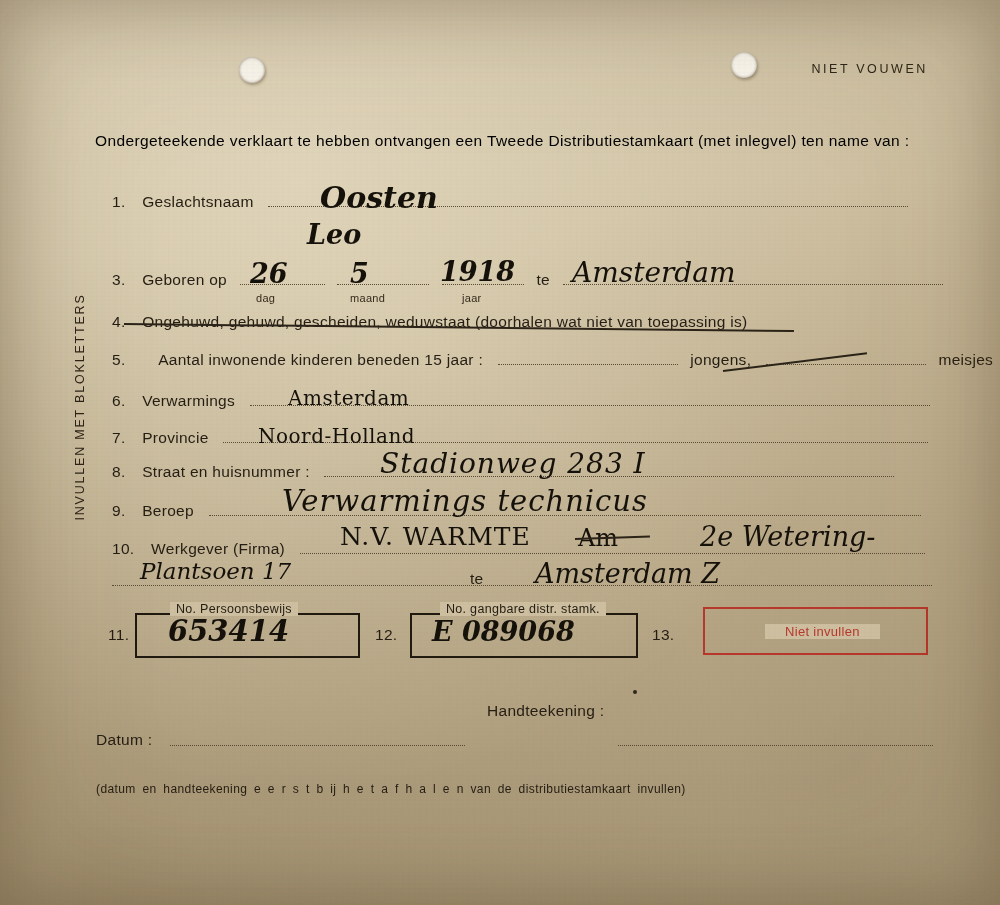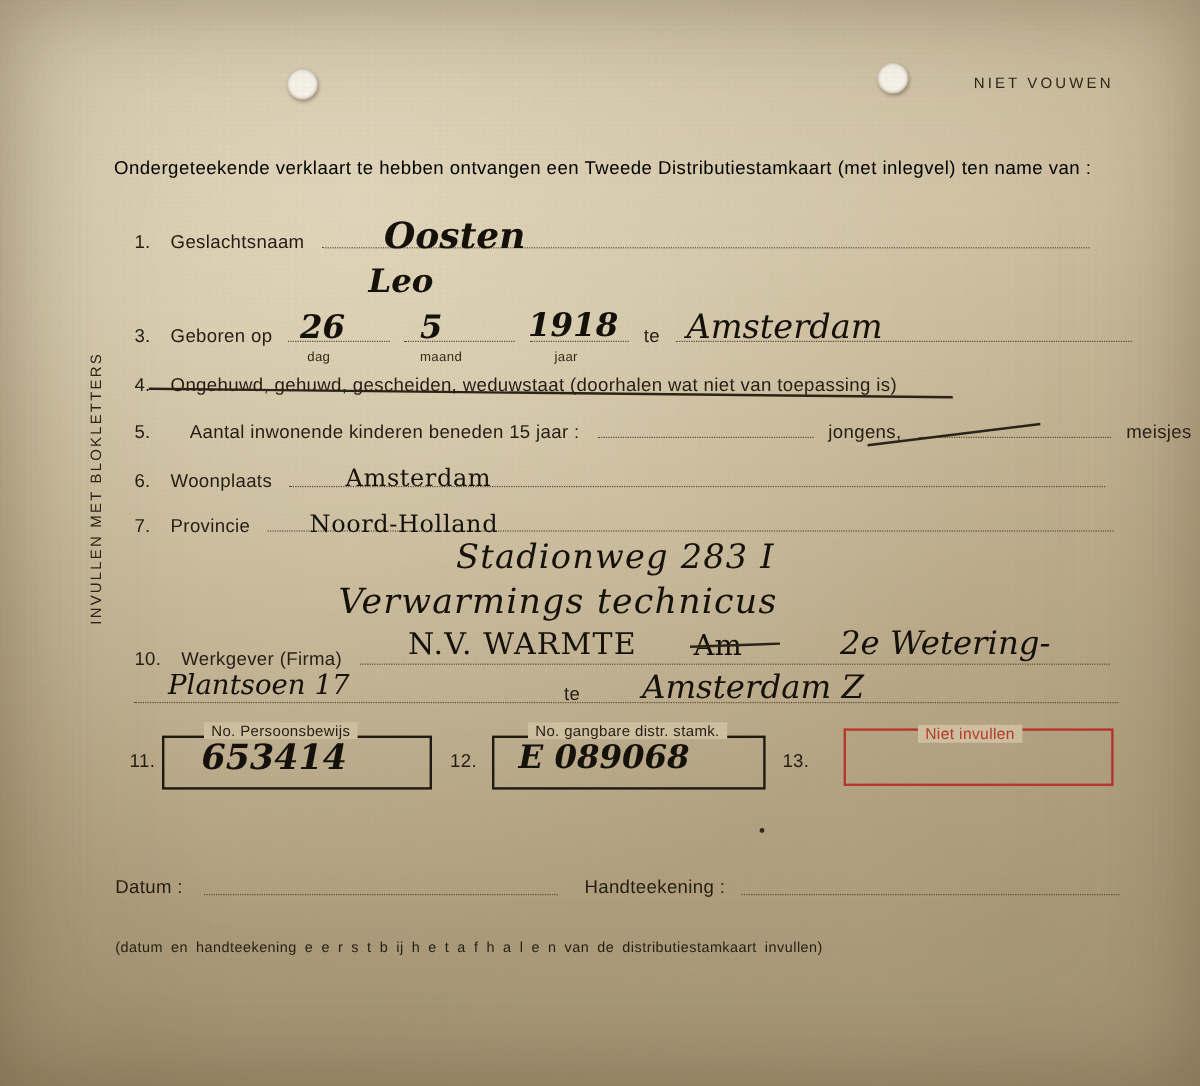--- a/index.html
+++ b/index.html
@@ -242,34 +242,44 @@
       <span style="margin-left:28px;">Aantal inwonende kinderen beneden 15 jaar :</span>
       <span class="dots" style="width:180px; margin-left:10px;"></span>
       <span style="margin-left:8px;">jongens,</span>
       <span class="dots" style="width:160px; margin-left:10px;"></span>
       <span style="margin-left:8px;">meisjes</span>
     </div>
     <div class="strike" style="left:723px; top:370px; width:145px; transform: rotate(-7deg); height:1.6px;"></div>
 
     <div class="row" style="top:391px;">
       <span>6.</span>
-      <span style="margin-left:12px;">Woonplaats</span>
+      <span style="margin-left:12px;">Verwarmings</span>
       <span class="dots" style="width:680px; margin-left:10px;"></span>
     </div>
     <div class="hand" style="left:288px; top:386px; font-size:20px; font-style:normal; letter-spacing:0.5px;">Amsterdam</div>
 
     <div class="row" style="top:428px;">
       <span>7.</span>
       <span style="margin-left:12px;">Provincie</span>
       <span class="dots" style="width:705px; margin-left:10px;"></span>
     </div>
     <div class="hand" style="left:258px; top:424px; font-size:20px; font-style:normal; letter-spacing:0.5px;">Noord-Holland</div>
 
+    <div class="row" style="top:462px;">
+      <span>8.</span>
+      <span style="margin-left:12px;">Straat en huisnummer :</span>
+      <span class="dots" style="width:570px; margin-left:10px;"></span>
+    </div>
     <div class="hand" style="left:380px; top:447px; font-size:28px; letter-spacing:1px;">Stadionweg 283 I</div>
 
+    <div class="row" style="top:501px;">
+      <span>9.</span>
+      <span style="margin-left:12px;">Beroep</span>
+      <span class="dots" style="width:712px; margin-left:10px;"></span>
+    </div>
     <div class="hand" style="left:282px; top:484px; font-size:29px; letter-spacing:1px;">Verwarmings technicus</div>
 
     <div class="row" style="top:539px;">
       <span>10.</span>
       <span style="margin-left:12px;">Werkgever (Firma)</span>
       <span class="dots" style="width:625px; margin-left:10px;"></span>
     </div>
     <div class="hand" style="left:340px; top:522px; font-size:25px; font-style:normal; letter-spacing:1px;">N.V. WARMTE</div>
     <div class="hand" style="left:578px; top:524px; font-size:24px; font-style:normal;">Am</div>
     <div class="strike" style="left:575px; top:538px; width:75px; transform: rotate(-2deg);"></div>
@@ -285,27 +295,27 @@
     <div class="box-label" style="left:170px; top:602px; background:#cdbfa0; padding:0 6px;">No. Persoonsbewijs</div>
     <div class="hand hand-thick" style="left:168px; top:614px; font-size:29px;">653414</div>
 
     <div class="row" style="left:375px; top:626px;">12.</div>
     <div class="box" style="left:410px; top:613px; width:228px; height:45px;"></div>
     <div class="box-label" style="left:440px; top:602px; background:#cdbfa0; padding:0 6px;">No. gangbare distr. stamk.</div>
     <div class="hand hand-thick" style="left:432px; top:616px; font-size:27px;">E 089068</div>
 
     <div class="row" style="left:652px; top:626px;">13.</div>
     <div class="red-box" style="left:703px; top:607px; width:225px; height:48px;"></div>
-    <div class="red-label" style="left:765px; top:604px; background:#cdbfa0; padding:0 6px;">Niet invullen</div>
+    <div class="red-label" style="left:765px; top:624px; background:#cdbfa0; padding:0 20px;">Niet invullen</div>
 
     <div class="dot-mark" style="left:633px; top:690px;"></div>
 
     <div class="row" style="left:96px; top:731px;">Datum :</div>
     <div class="dotline" style="left:170px; top:745px; width:295px;"></div>
-    <div class="row" style="left:487px; top:731px;">Handteekening :</div>
+    <div class="row" style="left:487px; top:702px;">Handteekening :</div>
     <div class="dotline" style="left:618px; top:745px; width:315px;"></div>
 
     <div class="footnote">(datum  en  handteekening  e e r s t   b ij   h e t   a f h a l e n   van  de  distributiestamkaart  invullen)</div>
   </div>
 
   <div class="grain"></div>
   <div class="edge-shade"></div>
 </div>
 
 </body></html>

